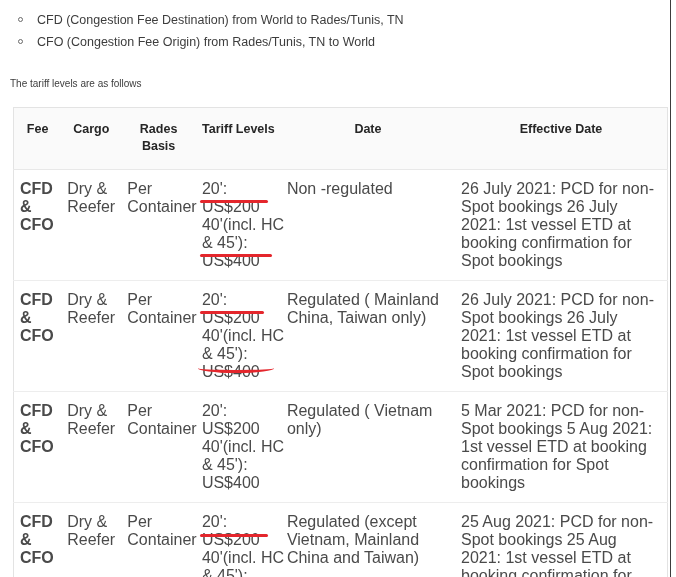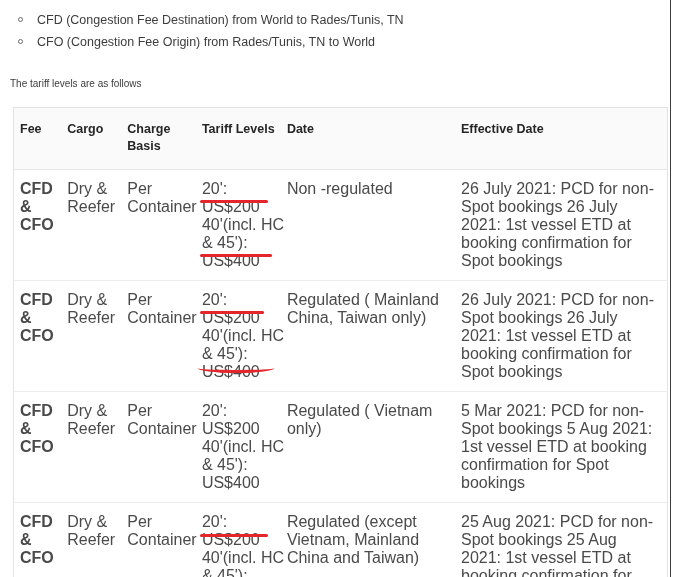--- a/index.html
+++ b/index.html
@@ -78,21 +78,21 @@
     border-collapse: collapse;
     border: 1px solid #e3e3e3;
     background: #ffffff;
     table-layout: fixed;
   }
   table.tariff thead th {
     background: #fafafa;
     font-size: 12.5px;
     font-weight: bold;
     color: #262626;
-    text-align: left;
+    text-align: center;
     vertical-align: top;
     padding: 13px 6px 14px 6px;
     line-height: 17px;
     border-bottom: 1px solid #e8e8e8;
   }
   table.tariff tbody td {
     font-size: 16px;
     color: #4a4a4a;
     vertical-align: top;
     padding: 10px 6px 10px 6px;
@@ -160,21 +160,21 @@
           <col class="col-cargo">
           <col class="col-basis">
         <col class="col-tariff">
           <col class="col-scope">
           <col class="col-date">
       </colgroup>
       <thead>
         <tr>
           <th>Fee</th>
           <th>Cargo</th>
-          <th>Charge Basis</th>
+          <th>Rades Basis</th>
           <th>Tariff Levels</th>
           <th>Date</th>
           <th>Effective Date</th>
         </tr>
       </thead>
       <tbody>
 
         <tr>
           <td class="fee">
             <span class="ln">CFD</span>

